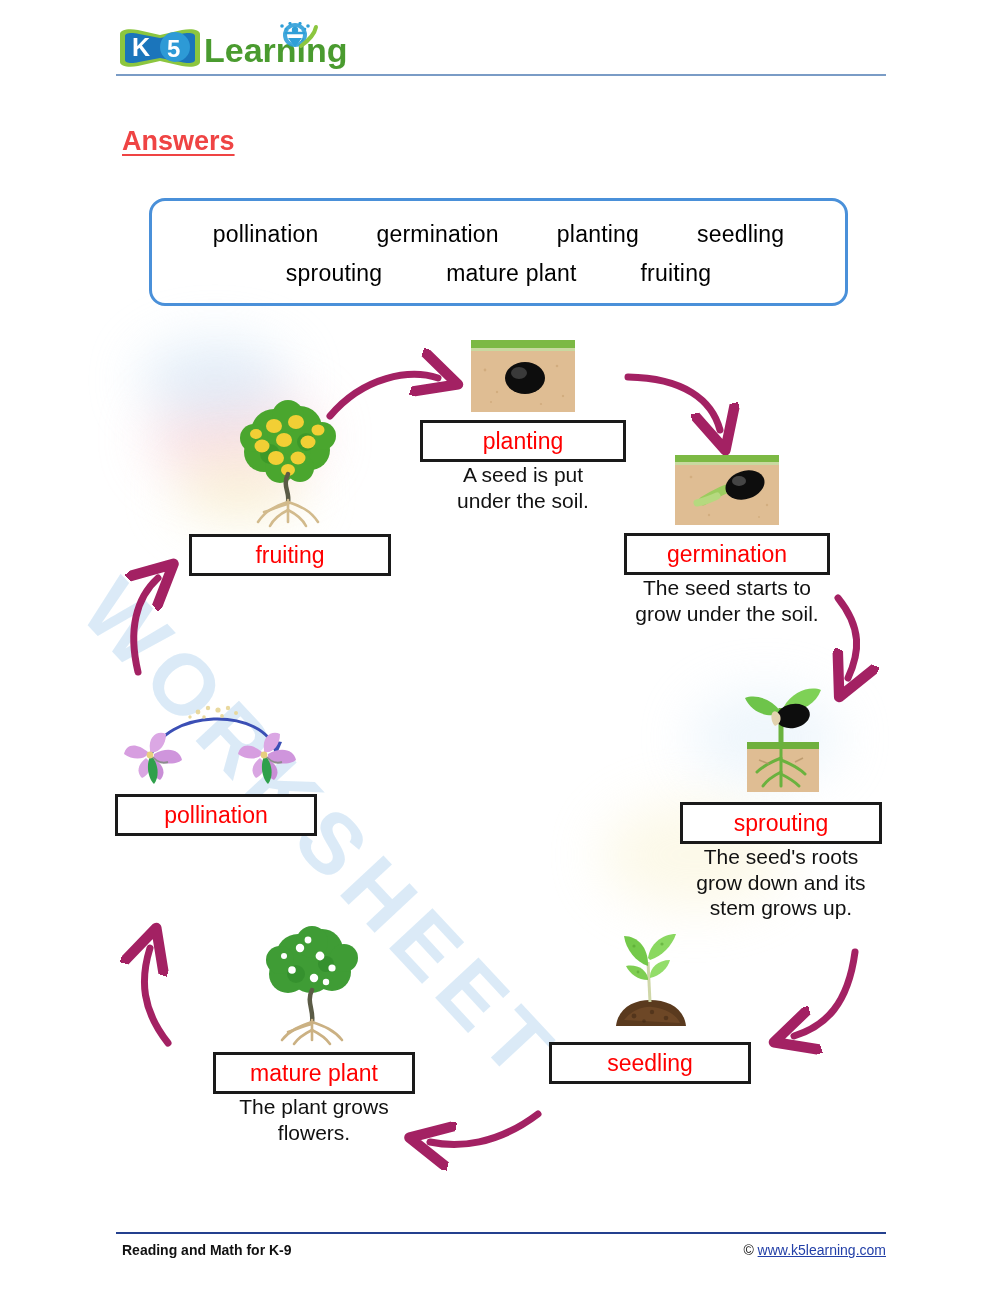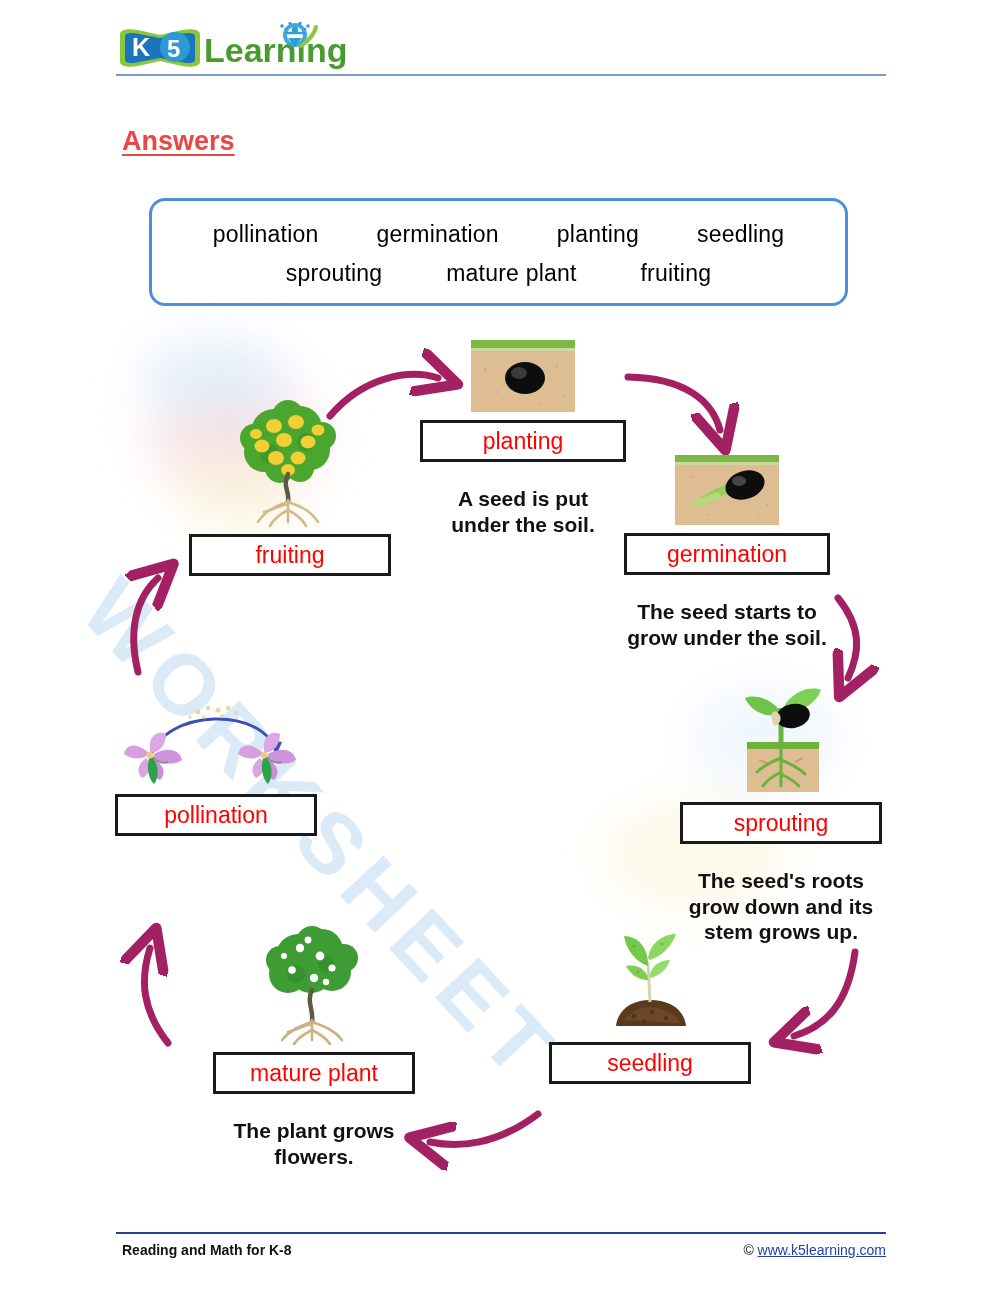--- a/index.html
+++ b/index.html
@@ -120,25 +120,25 @@
     justify-content: center;
     margin: 0 auto;
   }
   .label-text {
     color: #ff0000;
     font-size: 23px;
     line-height: 1;
     white-space: nowrap;
   }
   .desc {
-    margin-top: 24px;
+    margin-top: 0;
     font-size: 21px;
     color: #111;
     line-height: 1.22;
-    font-weight: 700;
+    font-weight: 400;
     white-space: pre-line;
   }
 
   
   .footer-rule {
     position: absolute;
     left: 116px;
     top: 1232px;
     width: 770px;
     height: 2px;
@@ -500,19 +500,19 @@
           <path d="M56 106 C46 108 40 112 32 114"></path>
         </g>
       </svg>
     </div>
     <div class="label-box" style="width:202px;height:42px;margin:2px auto 0;">
       <span class="label-text">fruiting</span>
     </div>
   </div>
 
   <div class="footer-rule"></div>
-  <div class="footer-left">Reading and Math for K-8</div>
+  <div class="footer-left">Reading and Math for K-9</div>
   <div class="footer-right">
     <span>©</span>
     <a class="footer-link" href="#">www.k5learning.com</a>
   </div>
 
 </div>
 
 </body></html>

